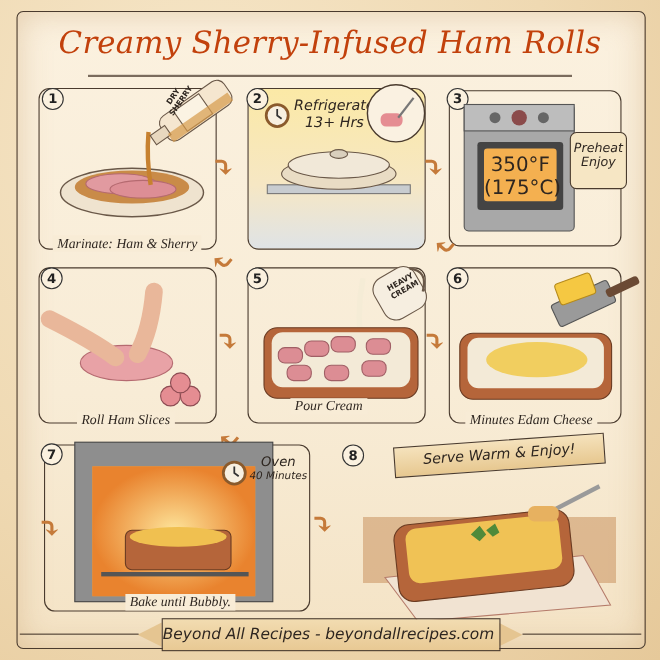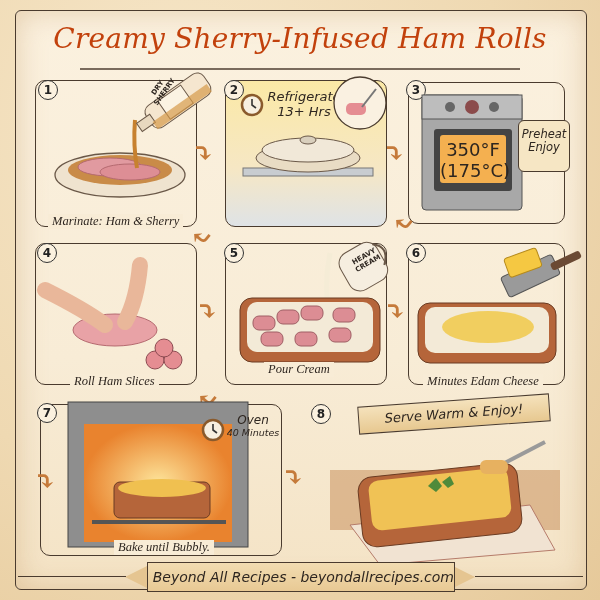--- a/index.html
+++ b/index.html
@@ -32,21 +32,21 @@
   .caption {
     position:absolute; font-family:Liberation Serif, serif; font-style:italic; font-size:12.5px;
     color:#2e2620; white-space:nowrap; background:#f8ecd6; padding:0 4px;
   }
   .label-hand { font-family:"DejaVu Sans", sans-serif; font-style:italic; color:#2e2620; position:absolute; text-align:center; line-height:1.15; }
   .arrow { position:absolute; color:#c57a3a; font-size:26px; font-weight:bold; }
   .footer-ribbon {
     position:absolute; left:147px; top:562px; width:306px; height:28px;
     background:linear-gradient(#f2dcb1,#e8c994); border:1.3px solid #4a3b2e;
     font-family:"DejaVu Sans", sans-serif; font-style:italic; font-size:14px; color:#2e2620;
-    text-align:right; line-height:28px;
+    text-align:left; line-height:28px;
   }
   .ribbon-tail { position:absolute; top:566px; width:0; height:0; border-top:11px solid transparent; border-bottom:11px solid transparent; }
   .serve-banner {
     position:absolute; left:358px; top:400px; width:190px; height:26px;
     background:linear-gradient(#f5e2bc,#e7c890); border:1.3px solid #4a3b2e;
     font-family:"DejaVu Sans", sans-serif; font-style:italic; font-size:13px; color:#2e2620;
     text-align:center; line-height:26px; transform:rotate(-4deg);
   }
   svg { position:absolute; overflow:visible; }
 </style>

